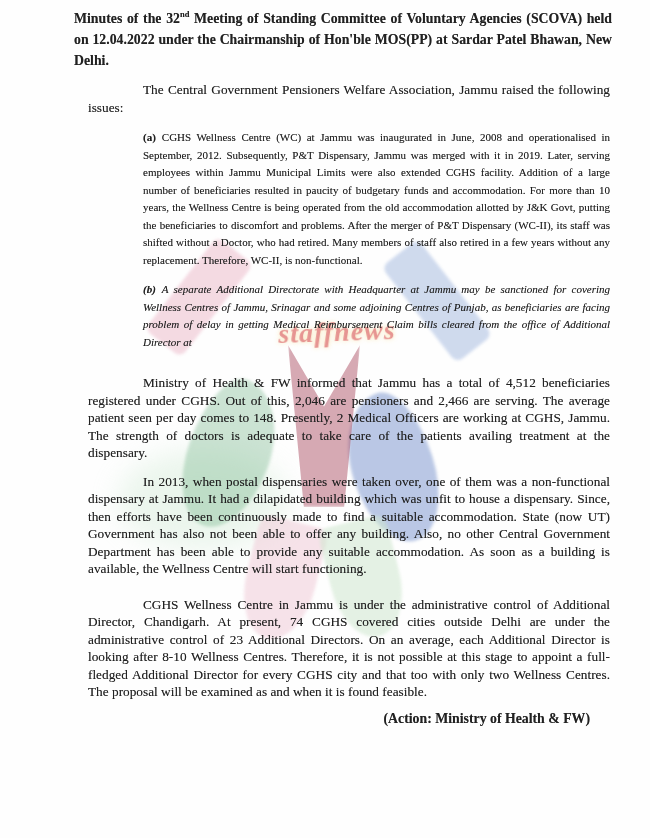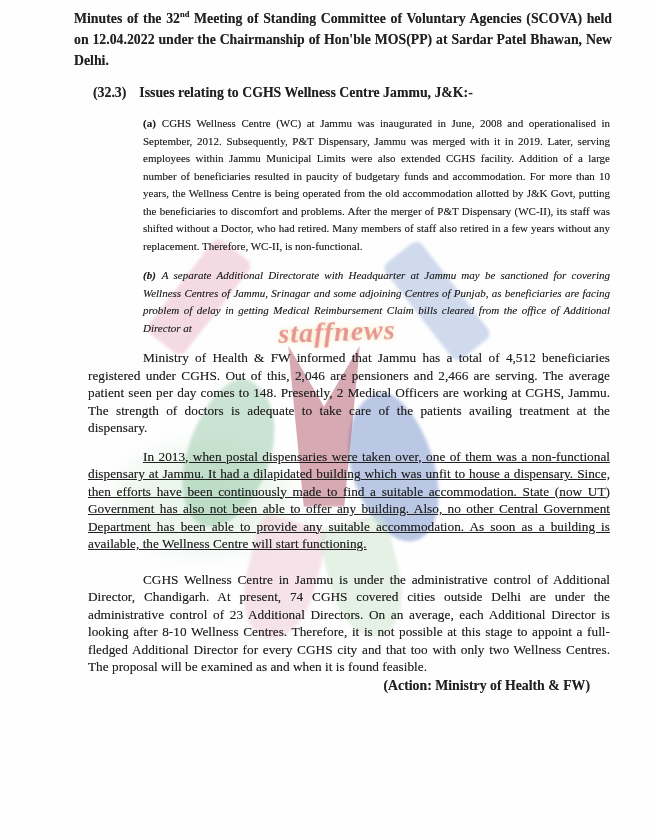--- a/index.html
+++ b/index.html
@@ -131,25 +131,25 @@
   .letter { font-weight: bold; padding-right: 6px; }
   .discussion-heading {
     margin: 11px 0 0 6px;
     font-weight: bold;
     font-size: 13.8px;
     line-height: 19px;
     text-decoration: underline;
     text-underline-offset: 3px;
     text-decoration-thickness: 1.5px;
   }
-  .p-d1 { margin-top: 12px; }
-  .p-d2 { margin-top: 11px; text-decoration: underline; }
+  .p-d1 { margin-top: 23px; }
+  .p-d2 { margin-top: 11px; }
   .p-d3 { margin-top: 18px; }
   .action {
-    margin-top: 0;
+    margin-top: 8px;
     width: 522px;
     font-weight: bold;
     font-size: 13.8px;
     line-height: 19px;
     text-align: right;
     padding-right: 20px;
     box-sizing: border-box;
   }
 </style>
 </head>
@@ -166,22 +166,22 @@
     <div class="wm-shape wm-shield"></div>
     <div class="wm-shape wm-bottom-pink"></div>
     <div class="wm-shape wm-bottom-green"></div>
     <div class="wm-text">staffnews</div>
   </div>
 
   <div class="content">
 
     <p class="doc-title"><span>Minutes of the 32</span><sup>nd</sup><span> Meeting of Standing Committee of Voluntary Agencies (SCOVA) held on 12.04.2022 under the Chairmanship of Hon'ble MOS(PP) at Sardar Patel Bhawan, New Delhi.</span></p>
 
-    <p class="section-heading"><span class="sec-num">(32.3)</span><span class="sec-title">Issues relating to CGHS Wellness Centre Jammu, J&amp;K:-</span></p>
 
+    <p class="para indent p-intro">The Central Government Pensioners Welfare Association, Jammu raised the following issues:</p>
 
     <p class="lettered p-item-a"><span class="letter">(a)</span><span>CGHS Wellness Centre (WC) at Jammu was inaugurated in June, 2008 and operationalised in September, 2012.  Subsequently, P&amp;T Dispensary, Jammu was merged with it in 2019. Later, serving employees within Jammu Municipal Limits were also extended CGHS facility. Addition of a large number of beneficiaries resulted in paucity of budgetary funds and accommodation.  For more than 10 years, the Wellness Centre is being operated from the old accommodation allotted by J&amp;K Govt, putting the beneficiaries to discomfort and problems. After the merger of P&amp;T Dispensary (WC-II), its staff was shifted without a Doctor, who had retired. Many members of staff also retired in a few years without any replacement. Therefore, WC-II, is non-functional.</span></p>
 
     <p class="lettered p-item-b"><span class="letter">(b)</span><span>A separate Additional Directorate with Headquarter at Jammu may be sanctioned for covering Wellness Centres of Jammu, Srinagar and some adjoining Centres of Punjab, as beneficiaries are facing problem of delay in getting Medical Reimbursement Claim bills cleared from the office of Additional Director at</span></p>
 
 
     <p class="para indent p-d1">Ministry of Health &amp; FW informed that Jammu has a total of 4,512 beneficiaries registered under CGHS. Out of this, 2,046 are pensioners and 2,466 are serving. The average patient seen per day comes to 148. Presently, 2 Medical Officers are working at CGHS, Jammu.  The strength of doctors is adequate to take care of the patients availing treatment at the dispensary.</p>
 
     <p class="para indent p-d2">In 2013, when postal dispensaries were taken over, one of them was a non-functional dispensary at Jammu. It had a dilapidated building which was unfit to house a dispensary. Since, then efforts have been continuously made to find a suitable accommodation. State (now UT) Government has also not been able to offer any building. Also, no other Central Government Department has been able to provide any suitable accommodation.  As soon as a building is available, the Wellness Centre will start functioning.</p>
 

